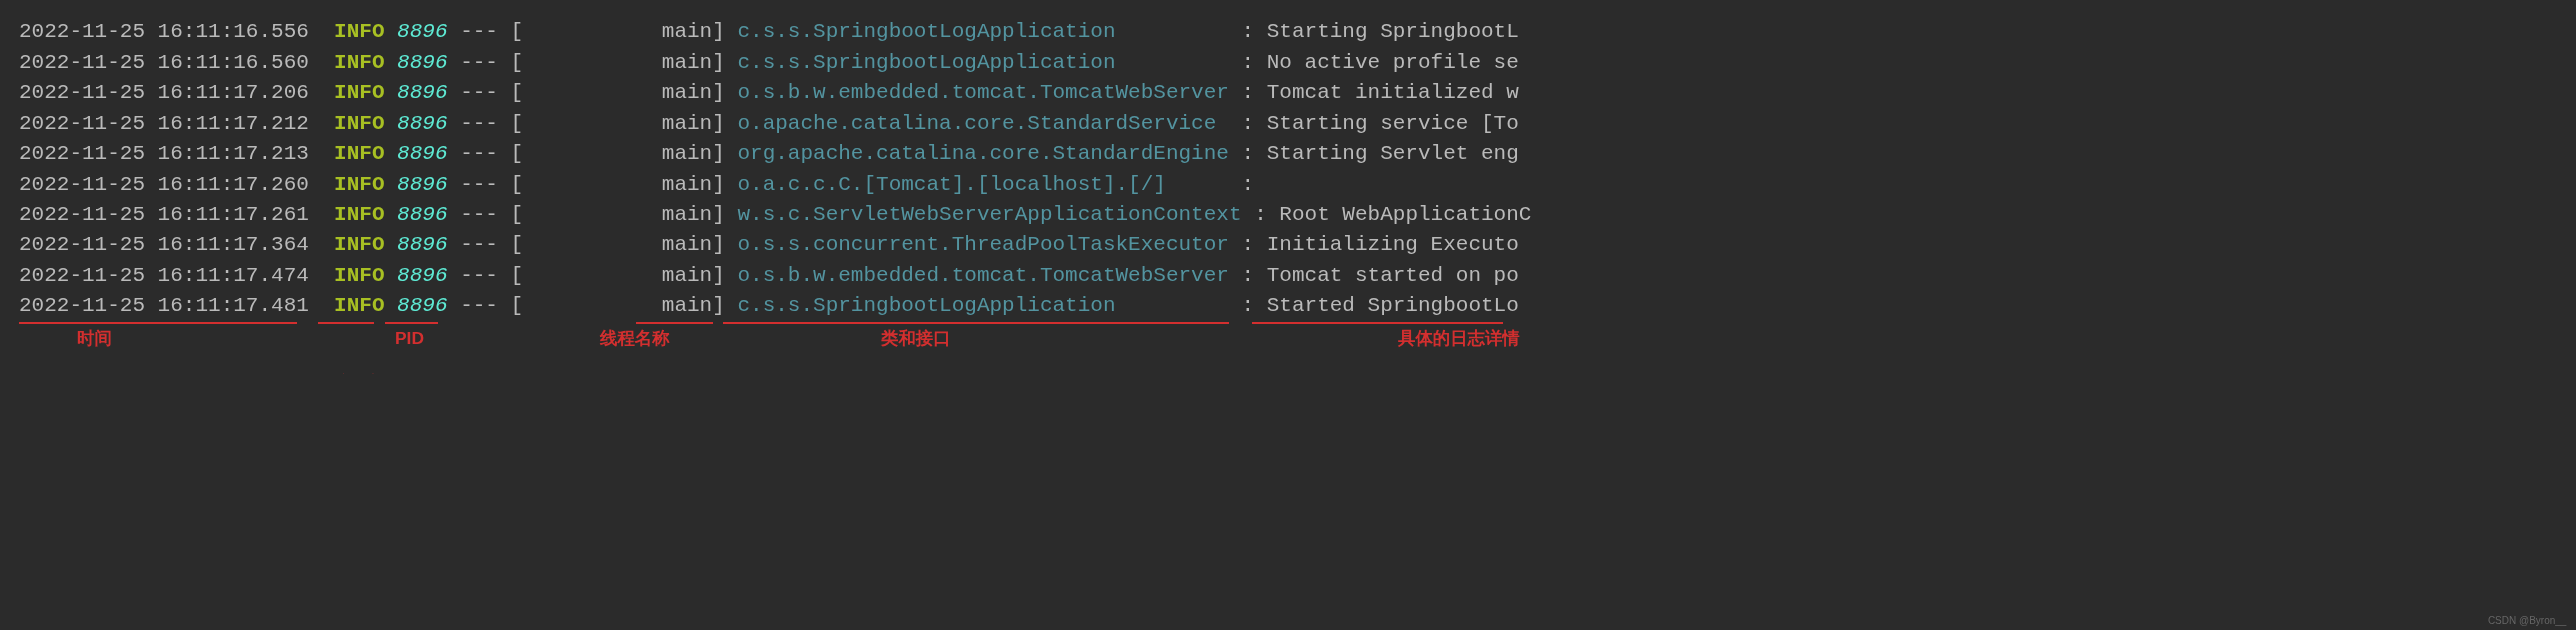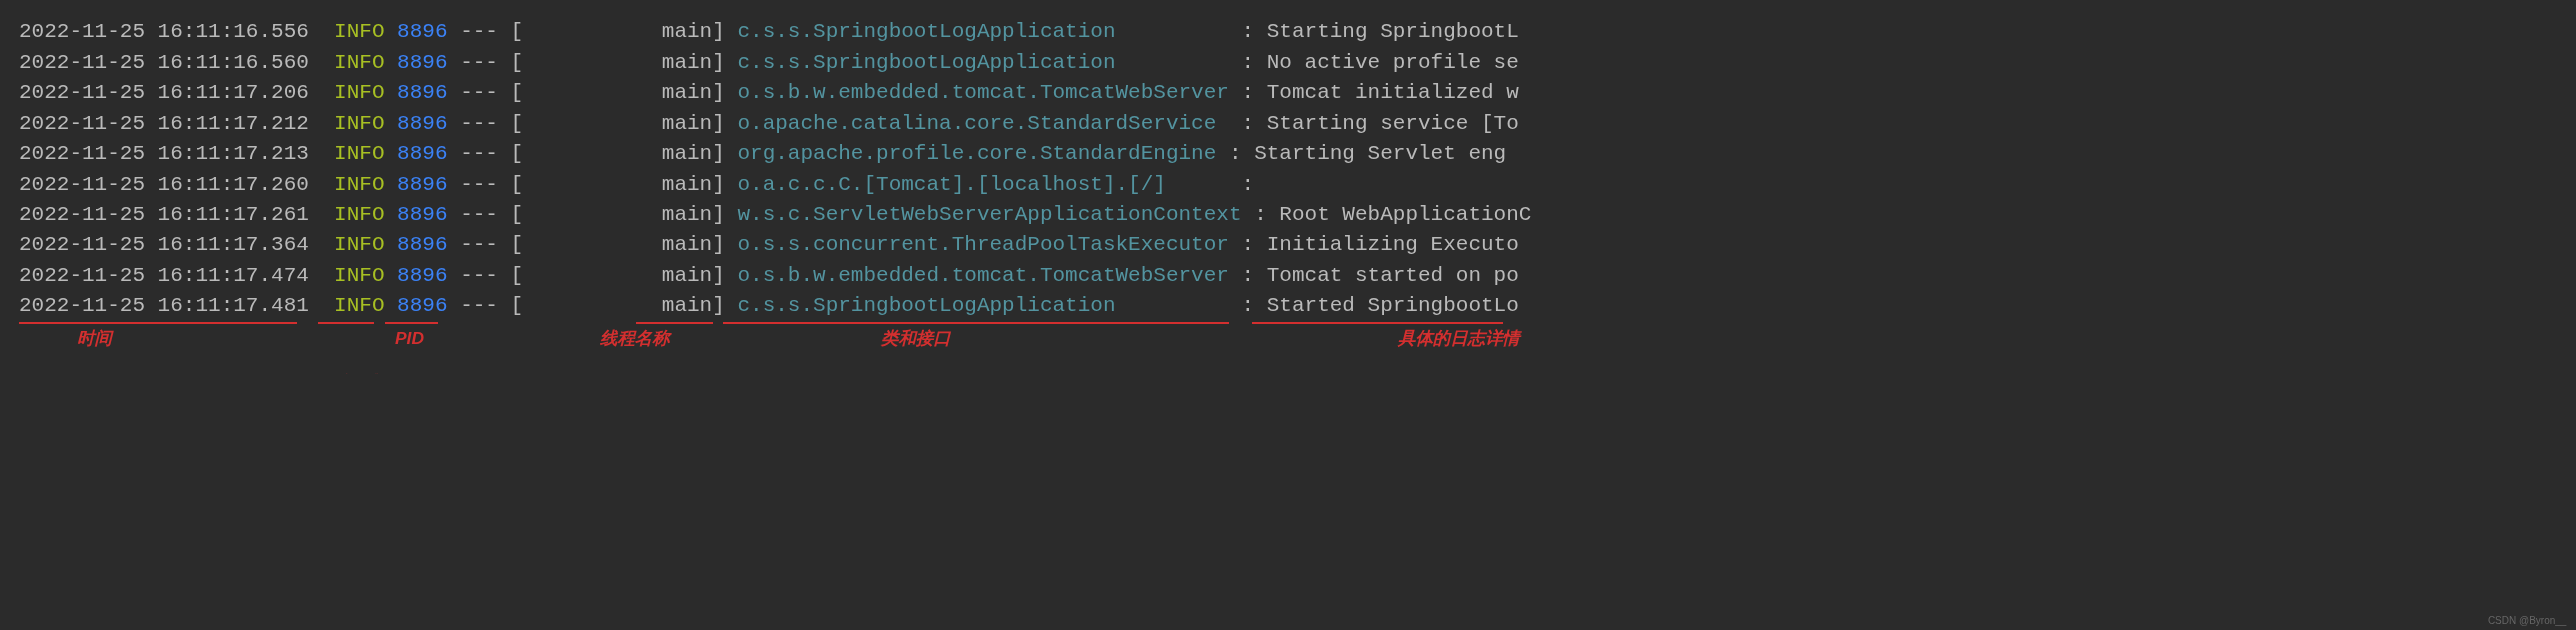--- a/index.html
+++ b/index.html
@@ -15,34 +15,33 @@
       color: #a9a9a9;
       padding: 17.4px 19px 7.7px 19px;
       white-space: nowrap;
       overflow: hidden;
     }
     .log-line {
       display: flex;
       align-items: flex-end;
     }
     .timestamp { color: #bababa; }
-    .level-info { color: #a8c023; font-weight: 400; }
-    .pid { color: #3b82f6; }
+    .level-info { color: #a8c023; font-weight: 700; }
+    .pid { color: #5eead4; font-style: italic; }
     .sep { color: #bababa; }
     .bracket { color: #bababa; }
     .thread { color: #bababa; }
     .logger { color: #5394a0; font-family: Liberation Mono, monospace; }
     .colon { color: #bababa; }
     .msg { color: #bababa; }
     .ws { white-space: pre; }
     .annotations {
       position: relative;
       margin-top: -3.9px;
       height: 48px;
-      font-style: italic;
     }
     .underline {
       position: absolute;
       top: 3.9px;
       height: 1.9px;
       background: #d32f2f;
     }
     .label {
       position: absolute;
       top: 7.7px;
@@ -151,21 +150,21 @@
       <span class="ws"> </span>
       <span class="pid">8896</span>
       <span class="ws"> </span>
       <span class="sep">---</span>
       <span class="ws"> </span>
       <span class="bracket">[</span>
       <span class="ws">           </span>
       <span class="thread">main</span>
       <span class="bracket">]</span>
       <span class="ws"> </span>
-      <span class="logger ws">org.apache.profile.core.StandardEngine</span>
+      <span class="logger ws">org.apache.catalina.core.StandardEngine</span>
       <span class="ws"> </span>
       <span class="colon">:</span>
       <span class="ws"> </span>
       <span class="msg">Starting Servlet eng</span>
     </div>
     <div class="log-line">
       <span class="timestamp">2022-11-25 16:11:17.260</span>
       <span class="ws">  </span>
       <span class="level-info">INFO</span>
       <span class="ws"> </span>

